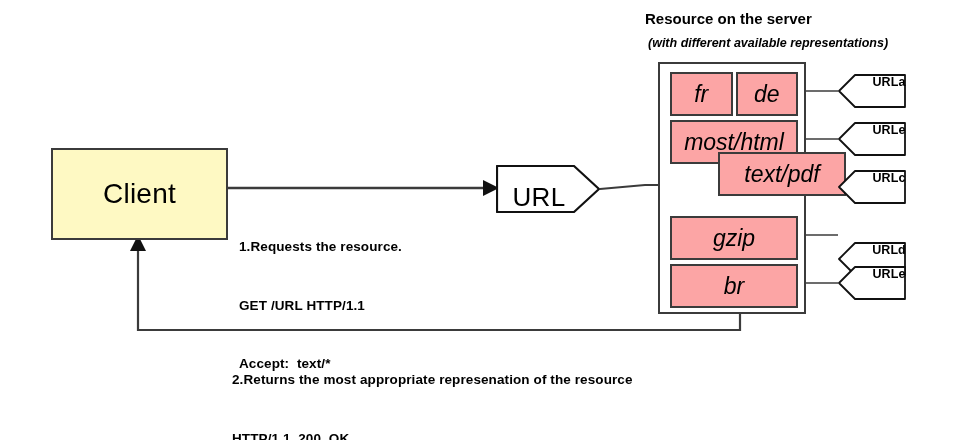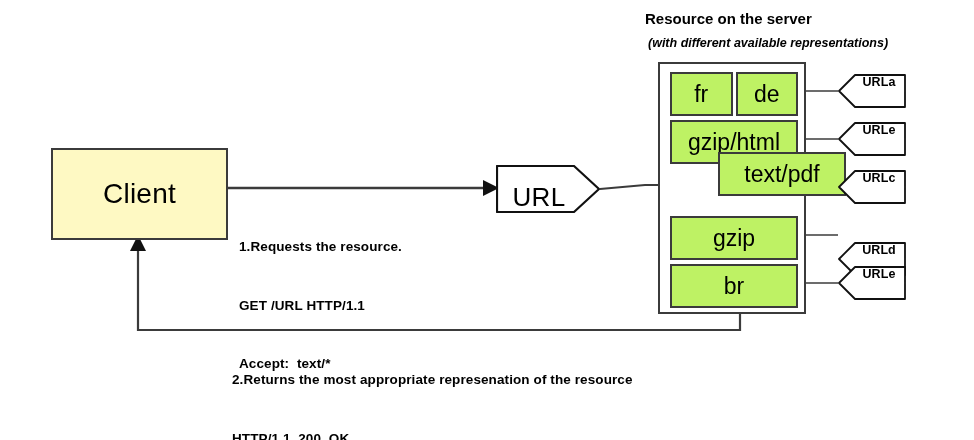--- a/index.html
+++ b/index.html
@@ -101,48 +101,49 @@
     box-sizing: border-box;
   }
   .rep-row {
     position: absolute;
     left: 10px;
     width: 128px;
     box-sizing: border-box;
   }
   .rep-box {
     border: 2px solid #3b3b3b;
-    background: #bef264;
+    background: #fca5a5;
     box-sizing: border-box;
     height: 44px;
     display: flex;
     align-items: center;
     justify-content: center;
     font-size: 23px;
     line-height: 1;
     overflow: hidden;
+    font-style: italic;
   }
   .rep-row.split {
     display: flex;
     gap: 3px;
   }
   .rep-row.split .rep-box {
     width: 62.5px;
   }
 
   
   .urltag {
     position: absolute;
     width: 68px;
     height: 34px;
   }
   .urltag .tag-shape { position: absolute; inset: 0; }
   .urltag .tag-text {
     position: absolute;
-    left: 17px;
+    left: 27px;
     top: 0;
     width: 48px;
     height: 16px;
     display: flex;
     align-items: center;
     justify-content: center;
     font-size: 12.5px;
     font-weight: bold;
     letter-spacing: .1px;
   }
@@ -197,21 +198,21 @@
   <div class="server-subtitle">(with different available representations)</div>
 
   <div class="server-container">
 
     <div class="rep-row split" style="top:8px;">
       <div class="rep-box">fr</div>
       <div class="rep-box">de</div>
     </div>
 
     <div class="rep-row" style="top:56px;">
-      <div class="rep-box">gzip/html</div>
+      <div class="rep-box">most/html</div>
     </div>
 
     <div class="rep-row" style="top:88px;margin-left:48px;">
       <div class="rep-box">text/pdf</div>
     </div>
 
     <div class="rep-row" style="top:152px;">
       <div class="rep-box">gzip</div>
     </div>
 

